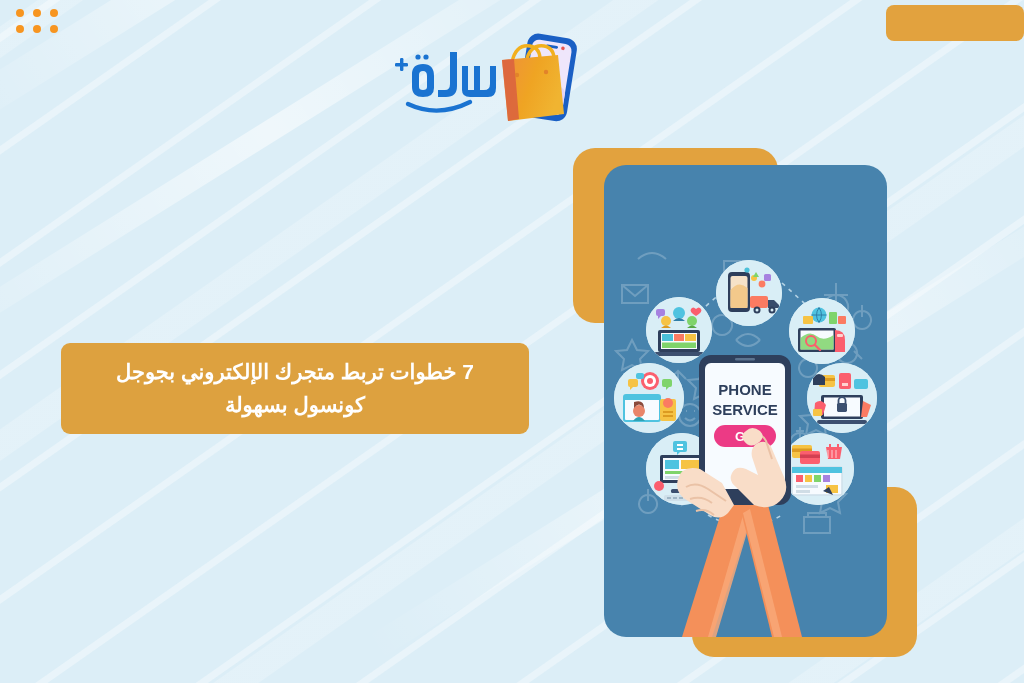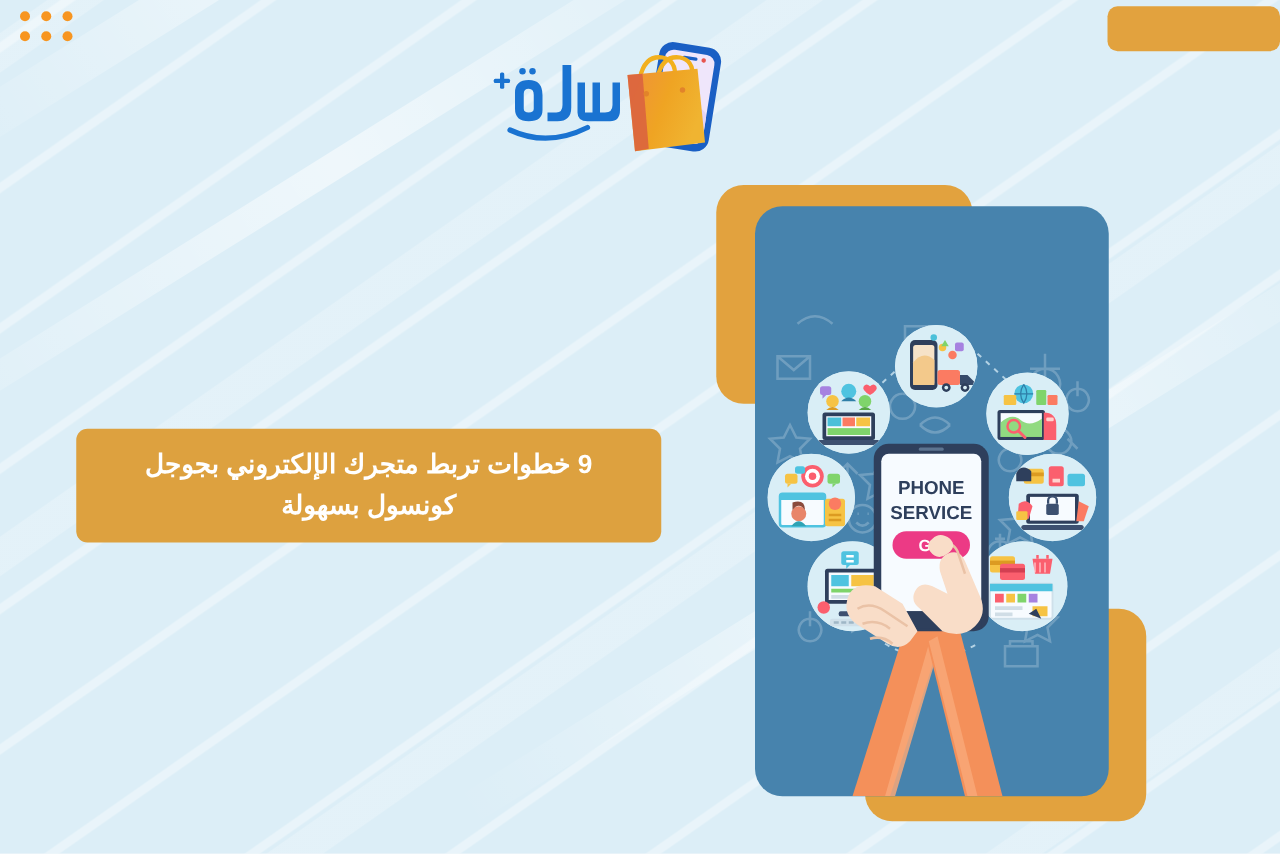--- a/index.html
+++ b/index.html
@@ -193,21 +193,21 @@
         <linearGradient id="bagGrad" x1="0" y1="0" x2="1" y2="0.4">
           <stop offset="0" stop-color="#ef8f3d"></stop>
           <stop offset="0.55" stop-color="#efa423"></stop>
           <stop offset="1" stop-color="#f0b431"></stop>
         </linearGradient>
       </defs>
     </svg>
   </div>
 
   <div class="title-badge">
-    <div class="title-text">9 خطوات تربط متجرك الإلكتروني بجوجل كونسول بسهولة</div>
+    <div class="title-text">7 خطوات تربط متجرك الإلكتروني بجوجل كونسول بسهولة</div>
   </div>
 
   <div class="card-orange-back"></div>
   <div class="card-orange-front"></div>
 
   <div class="card-blue">
 
     <svg class="doodles" viewBox="0 0 283 472">
       <g fill="none" stroke="#ffffff" stroke-width="2">
         <path d="M18 120 h26 v18 h-26 z M18 120 l13 11 l13 -11"></path>

